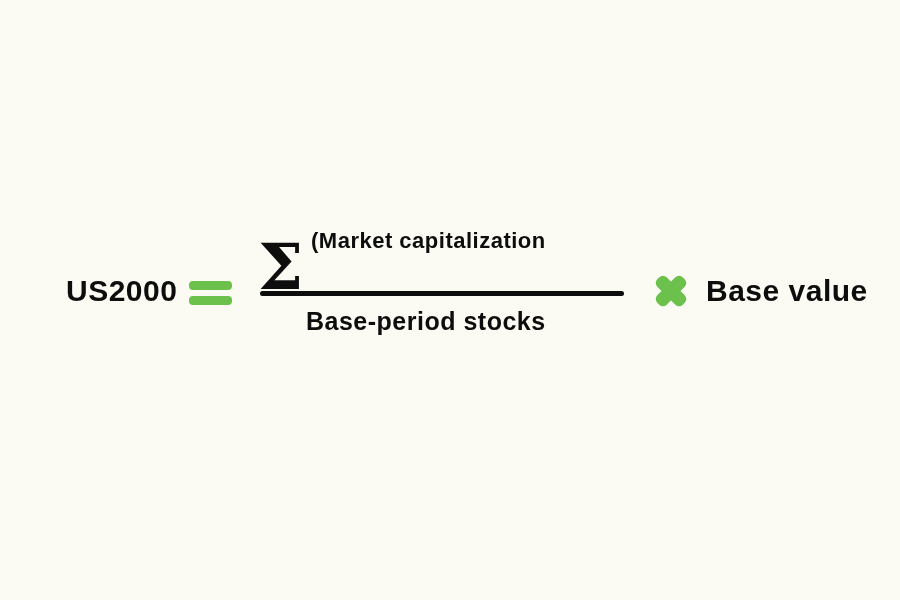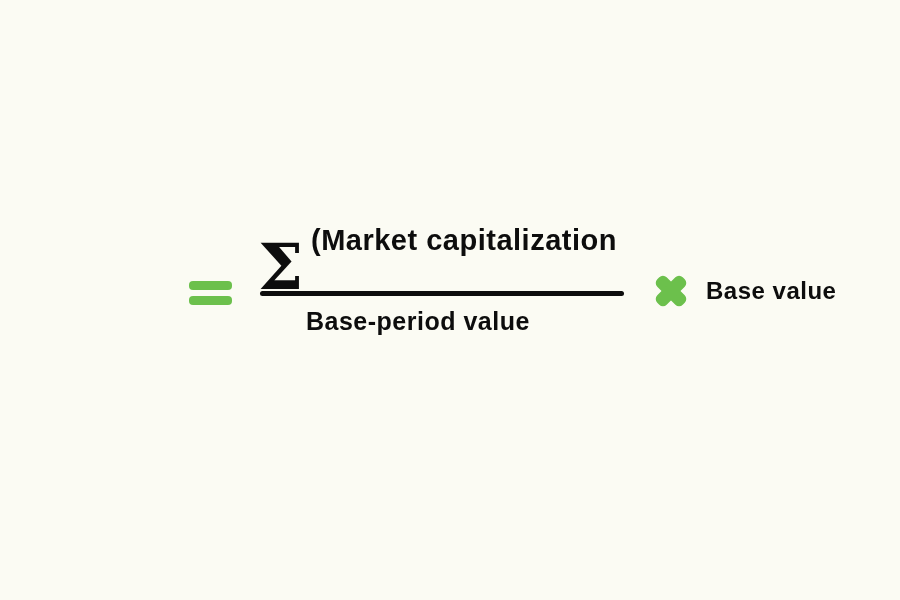--- a/index.html
+++ b/index.html
@@ -58,21 +58,21 @@
     font-weight: 700;
     font-size: 64px;
     line-height: 1;
     color: #0D0D0D;
   }
   
   .numerator {
     position: absolute;
     left: 301px;
     top: 224px;
-    font-size: 29px;
+    font-size: 22px;
     line-height: 33px;
     font-weight: 700;
     letter-spacing: 0.5px;
     color: #0D0D0D;
   }
   .numerator .l1 { padding-left: 10px; }
   
   .frac-bar {
     position: absolute;
     left: 260px;
@@ -101,44 +101,45 @@
     width: 38px;
     height: 36px;
   }
   
   .rhs {
     left: 706px;
     top: 277px;
     height: 28px;
     display: flex;
     align-items: center;
-    font-size: 24px;
+    font-size: 30px;
   }
 </style>
 </head>
 <body>
 
 <div id="canvas">
 
+  <div class="txt lhs">US2000</div>
 
   <div class="equals">
     <div class="bar b1"></div>
     <div class="bar b2"></div>
   </div>
 
   <div class="sigma">Σ</div>
 
   <div class="numerator">
     <div class="l1">(Market capitalization</div>
   </div>
 
   <div class="frac-bar"></div>
 
   <div class="denominator">
-    <div class="l1">Base-period value</div>
+    <div class="l1">Base-period stocks</div>
   </div>
 
   <svg class="multiply" viewBox="0 0 40 38" aria-hidden="true">
     <rect x="1" y="12" width="38" height="14" rx="5.5" transform="rotate(45 20 19)" fill="#6CC04C"></rect>
     <rect x="1" y="12" width="38" height="14" rx="5.5" transform="rotate(-45 20 19)" fill="#6CC04C"></rect>
   </svg>
 
   <div class="txt rhs">Base value</div>
 
 </div>

